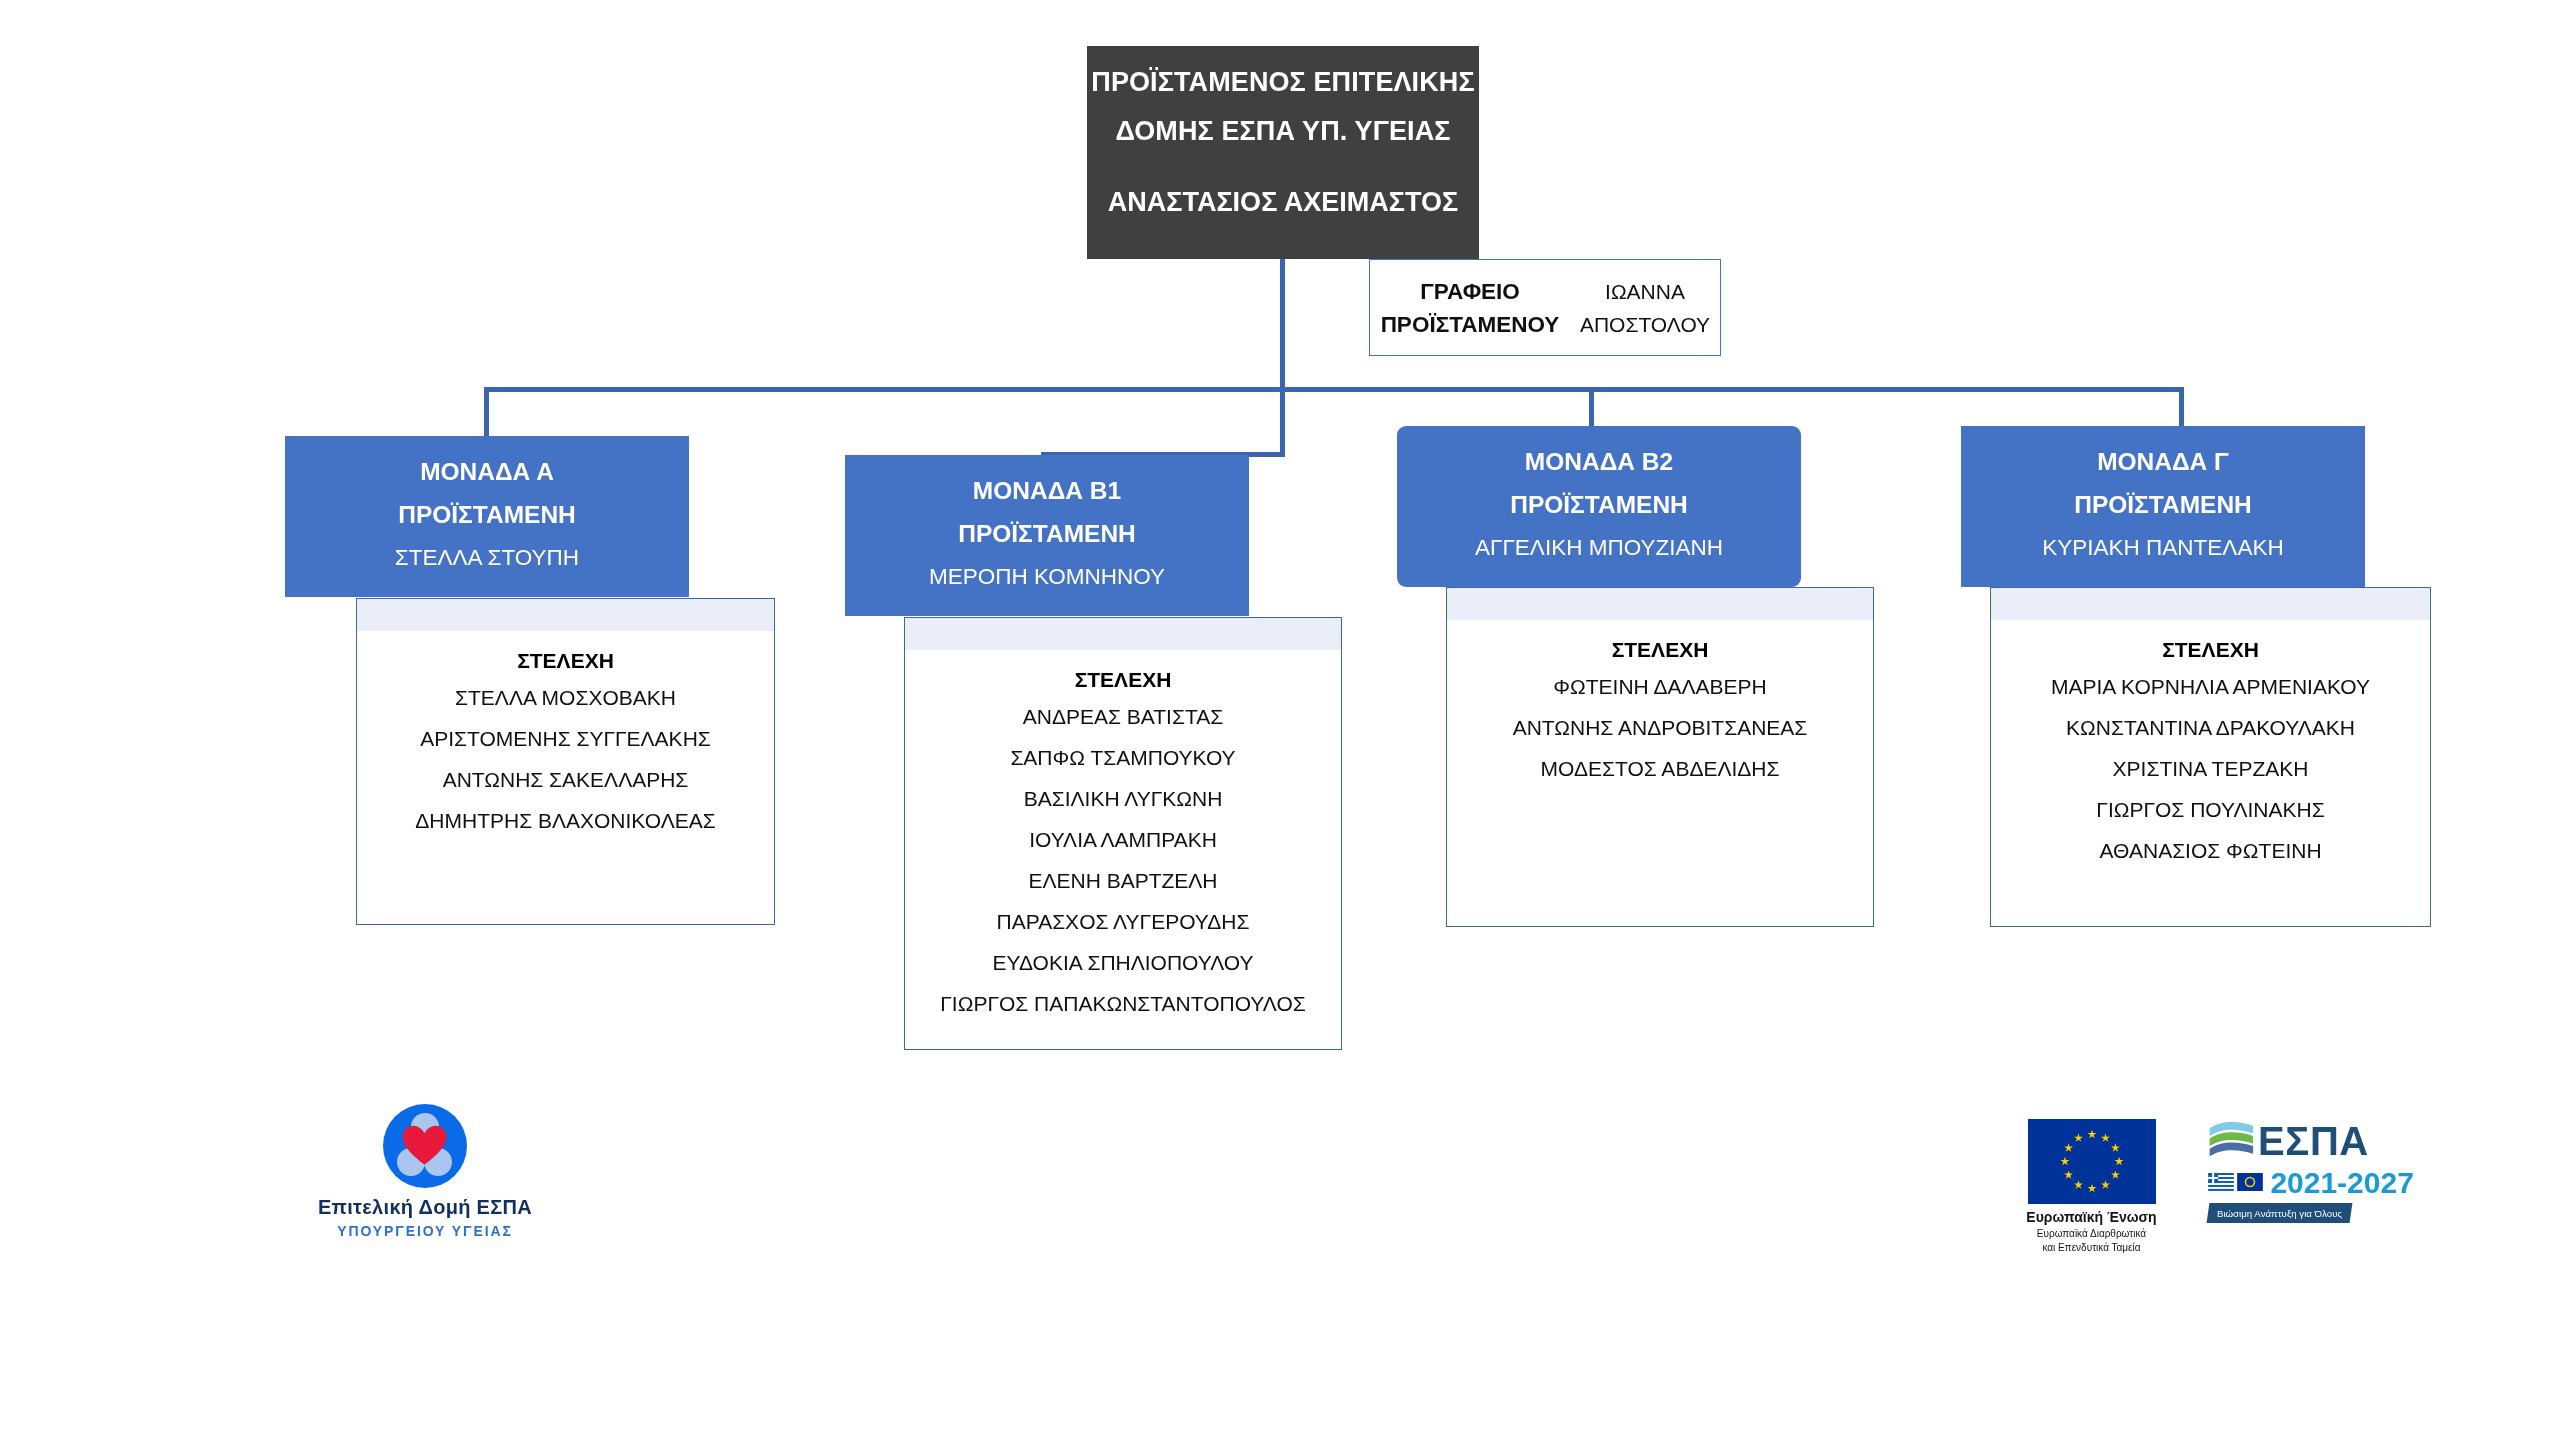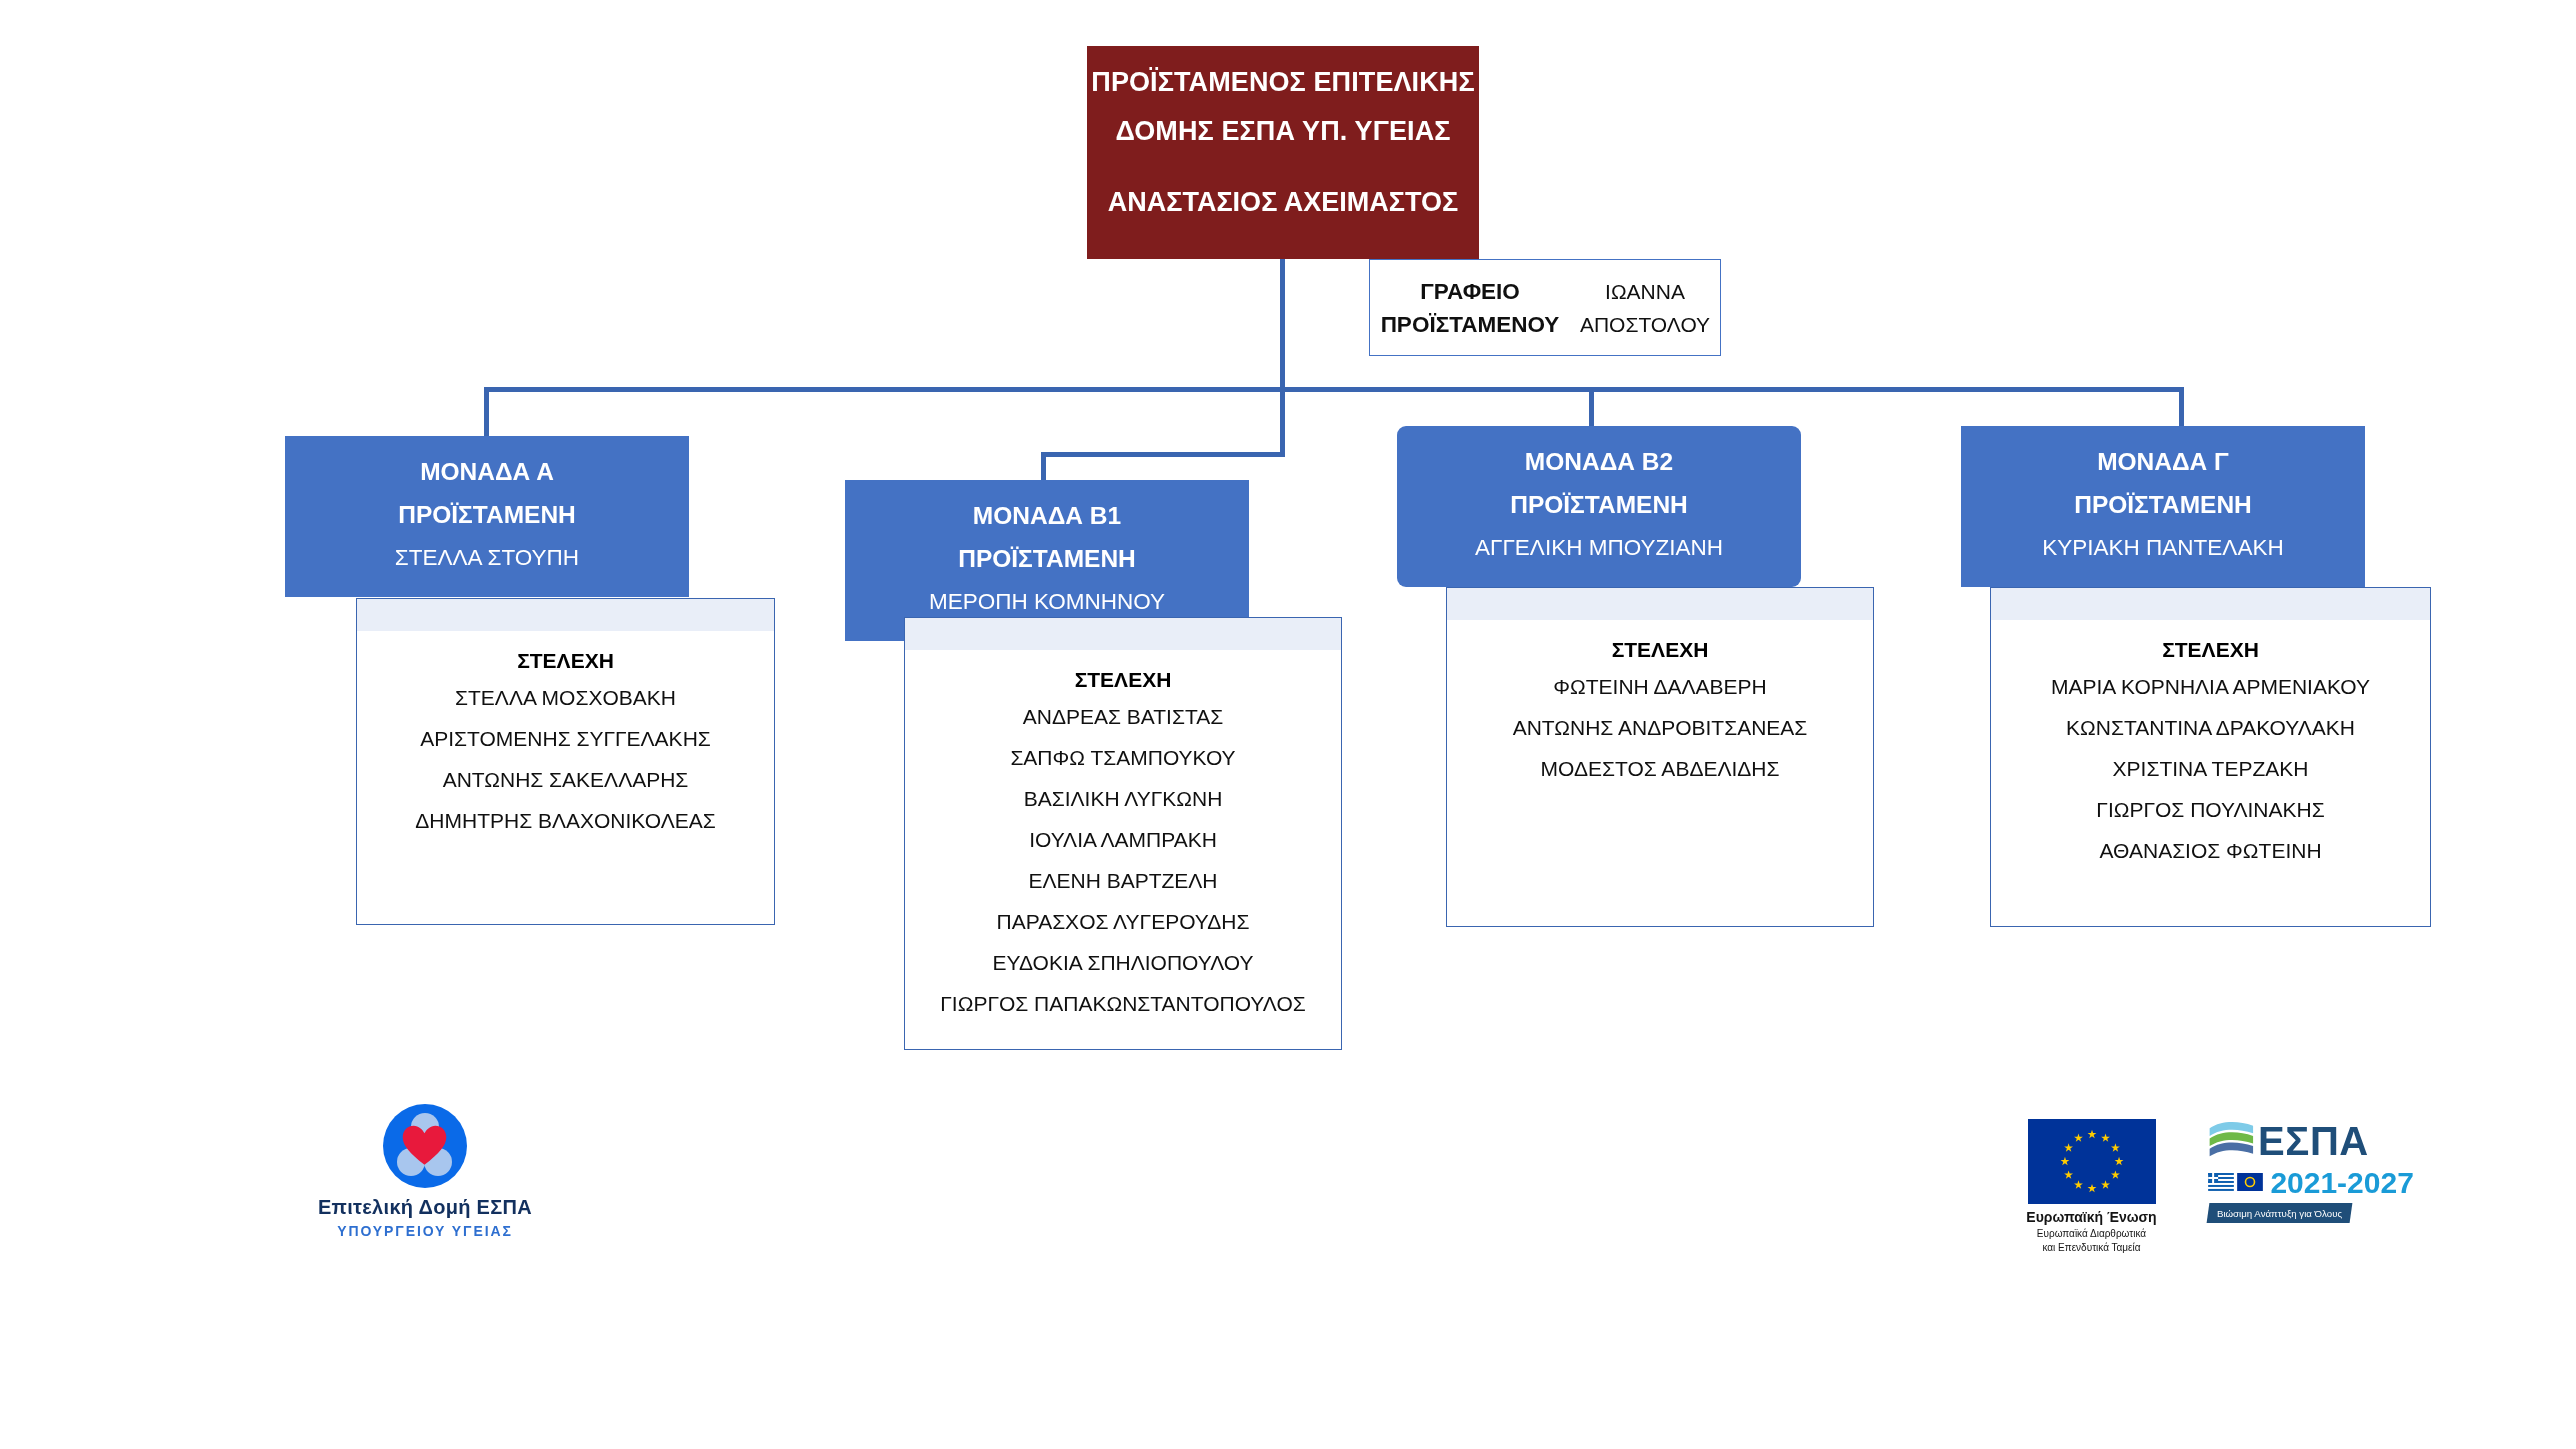--- a/index.html
+++ b/index.html
@@ -21,21 +21,21 @@
   .conn-h, .conn-v {
     position: absolute;
     background: #3a65b0;
   }
   .conn-h { height: 4.5px; }
   .conn-v { width: 4.5px; }
 
   
   .blue-box {
     position: absolute;
-    background: #7f1d1d;
+    background: #404040;
     color: #ffffff;
     box-sizing: border-box;
     display: flex;
     flex-direction: column;
     align-items: center;
     text-align: center;
   }
   .blue-box .ln-bold {
     font-weight: bold;
     letter-spacing: 0.1px;
@@ -248,21 +248,21 @@
       <ul class="staff-list">
         <li>ΣΤΕΛΛΑ ΜΟΣΧΟΒΑΚΗ</li>
         <li>ΑΡΙΣΤΟΜΕΝΗΣ ΣΥΓΓΕΛΑΚΗΣ</li>
         <li>ΑΝΤΩΝΗΣ ΣΑΚΕΛΛΑΡΗΣ</li>
         <li>ΔΗΜΗΤΡΗΣ ΒΛΑΧΟΝΙΚΟΛΕΑΣ</li>
       </ul>
     </div>
   </div>
 
   <div class="unit">
-    <div class="unit-head" style="left:845px; top:480px; width:404px; height:161px;">
+    <div class="unit-head" style="left:845px; top:455px; width:404px; height:161px;">
       <span class="u-name">ΜΟΝΑΔΑ Β1</span>
       <span class="u-role">ΠΡΟΪΣΤΑΜΕΝΗ</span>
       <span class="u-person">ΜΕΡΟΠΗ ΚΟΜΝΗΝΟΥ</span>
     </div>
     <div class="staff-box" style="left:904px; top:617px; width:438px; height:433px;">
       <div class="staff-band"></div>
       <div class="staff-title">ΣΤΕΛΕΧΗ</div>
       <ul class="staff-list">
         <li>ΑΝΔΡΕΑΣ ΒΑΤΙΣΤΑΣ</li>
         <li>ΣΑΠΦΩ ΤΣΑΜΠΟΥΚΟΥ</li>

